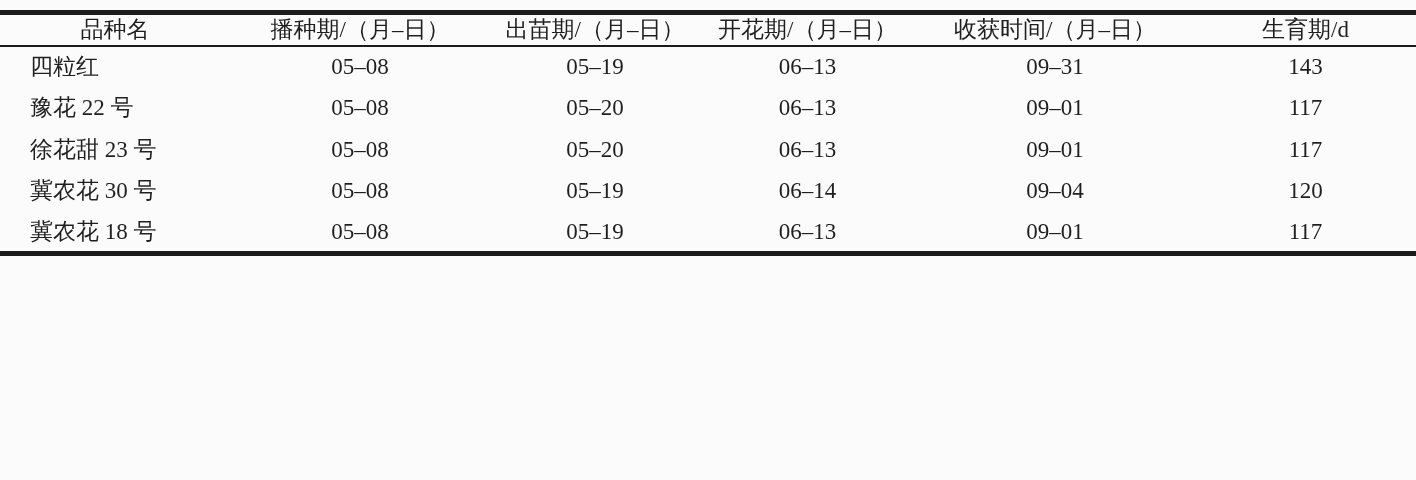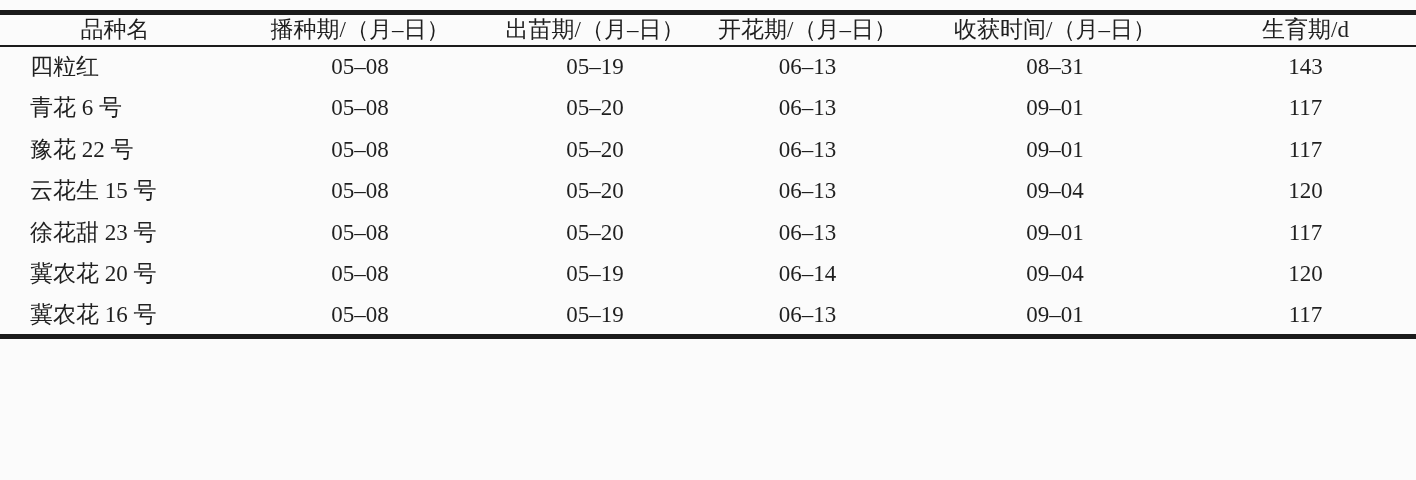--- a/index.html
+++ b/index.html
@@ -83,65 +83,49 @@
         <th>收获时间/（月–日）</th>
         <th>生育期/d</th>
       </tr>
     </thead>
     <tbody>
       <tr>
         <td class="name">四粒红</td>
         <td>05–08</td>
         <td>05–19</td>
         <td>06–13</td>
-        <td>08–31</td>
+        <td>09–31</td>
         <td>143</td>
-      </tr>
-      <tr>
-        <td class="name">青花 6 号</td>
-        <td>05–08</td>
-        <td>05–20</td>
-        <td>06–13</td>
-        <td>09–01</td>
-        <td>117</td>
       </tr>
       <tr>
         <td class="name">豫花 22 号</td>
         <td>05–08</td>
         <td>05–20</td>
         <td>06–13</td>
         <td>09–01</td>
         <td>117</td>
       </tr>
       <tr>
-        <td class="name">云花生 15 号</td>
-        <td>05–08</td>
-        <td>05–20</td>
-        <td>06–13</td>
-        <td>09–04</td>
-        <td>120</td>
-      </tr>
-      <tr>
         <td class="name">徐花甜 23 号</td>
         <td>05–08</td>
         <td>05–20</td>
         <td>06–13</td>
         <td>09–01</td>
         <td>117</td>
       </tr>
       <tr>
-        <td class="name">冀农花 20 号</td>
+        <td class="name">冀农花 30 号</td>
         <td>05–08</td>
         <td>05–19</td>
         <td>06–14</td>
         <td>09–04</td>
         <td>120</td>
       </tr>
       <tr>
-        <td class="name">冀农花 16 号</td>
+        <td class="name">冀农花 18 号</td>
         <td>05–08</td>
         <td>05–19</td>
         <td>06–13</td>
         <td>09–01</td>
         <td>117</td>
       </tr>
     </tbody>
   </table>
 </div>
 

